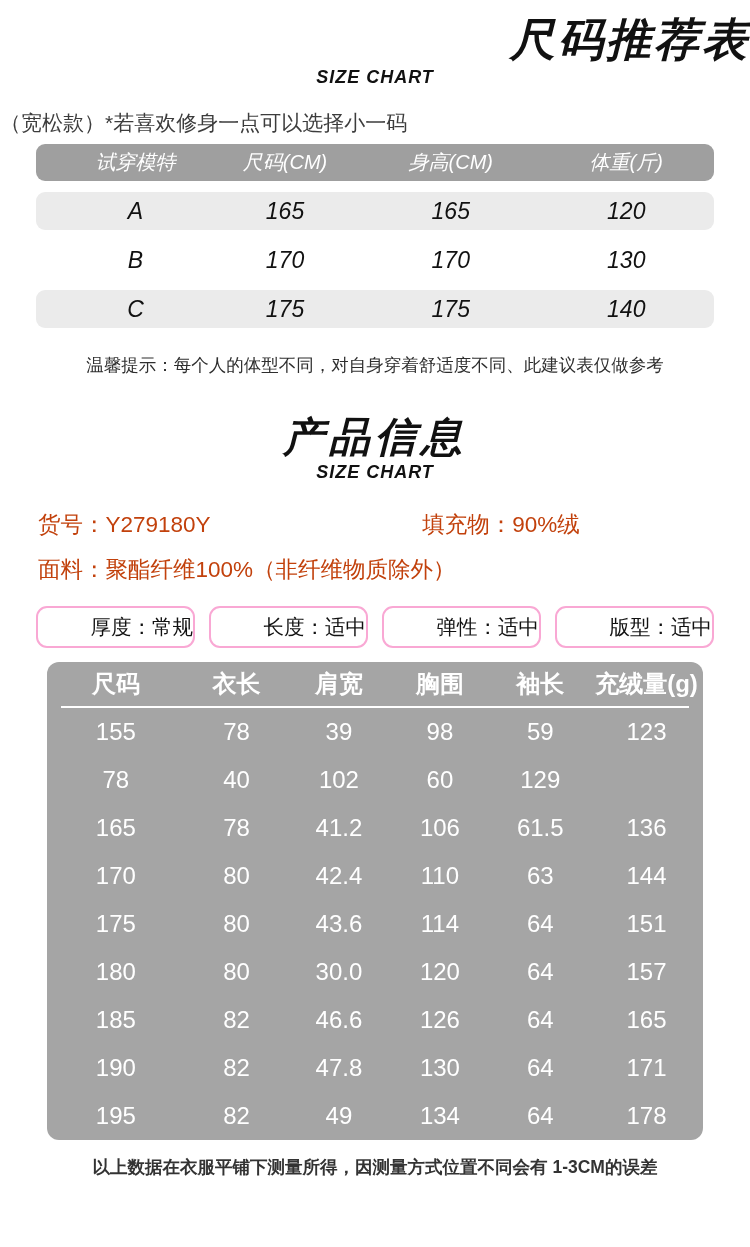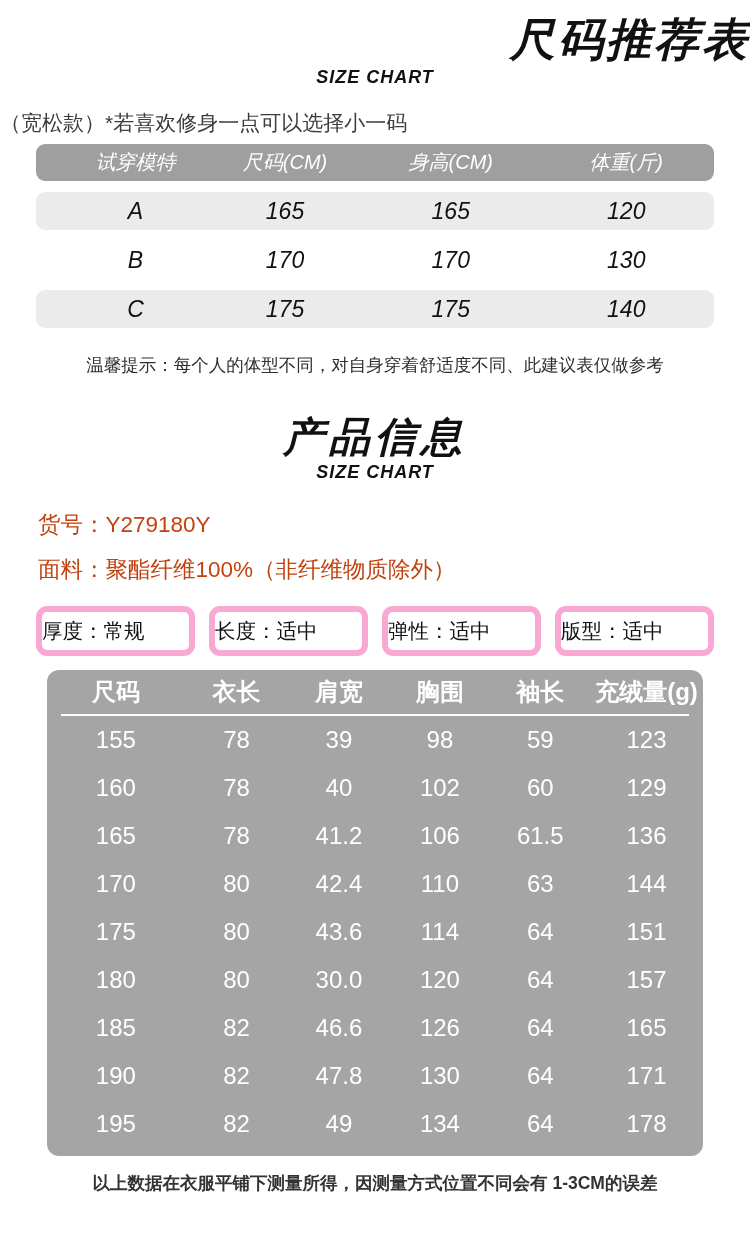--- a/index.html
+++ b/index.html
@@ -49,35 +49,35 @@
     margin: 36px 0 0; text-align: center;
     font-size: 41px; line-height: 48px; font-style: italic; font-weight: 600;
     letter-spacing: 5px; color: #111;
   }
   .info-wrap { margin: 28px 38px 0; font-size: 22.5px; line-height: 28px; font-weight: 500; color: #c2410c; }
   .info-row1 { display: grid; grid-template-columns: 57% 43%; }
   .fabric-row { margin-top: 17px; }
 
   .pills { display: flex; gap: 14px; margin: 22px 36px 0; }
   .pill {
-    flex: 1; border: 6px solid #f9a8d4; border-radius: 11px;
-    height: 38px; line-height: 38px; text-align: left;
+    flex: 1; border: 2px solid #f9a8d4; border-radius: 11px;
+    height: 38px; line-height: 38px; text-align: right;
     font-size: 20.5px; font-weight: 500; color: #111;
     background: #fff;
   }
 
   
   .size-info-title {
     margin: 34px 0 0; text-align: center;
     font-size: 25px; line-height: 30px; font-style: italic; font-weight: 600;
     letter-spacing: 7px; color: #111;
   }
   .size-table {
     margin: 14px 47px 0; background: #a5a5a5; border-radius: 12px;
-    color: #ffffff; padding-bottom: 8px;
+    color: #ffffff; 
   }
   .st-grid {
     display: grid;
     grid-template-columns: 21% 15.8% 15.4% 15.4% 15.2% 17.2%;
     align-items: center;
   }
   .st-grid span { text-align: center; }
   .st-header { height: 44px; font-size: 24px; font-weight: 700; }
   .st-divider { border-bottom: 2px solid #ffffff; margin: 0 14px; }
   .st-row { height: 48px; font-size: 24px; font-weight: 500; }
@@ -125,20 +125,21 @@
   </div>
 
   <p class="tip-text">温馨提示：每个人的体型不同，对自身穿着舒适度不同、此建议表仅做参考</p>
 
   <h2 class="product-title">产品信息</h2>
   <div class="page-subtitle">SIZE CHART</div>
 
   <div class="info-wrap">
     <div class="info-row1">
       <p style="margin:0"><span>货号：</span><span>Y279180Y</span></p>
+      <p style="margin:0"><span>填充物：</span><span>90%绒</span></p>
     </div>
     <p class="fabric-row" style="margin-bottom:0"><span>面料：</span><span>聚酯纤维100%（非纤维物质除外）</span></p>
   </div>
 
   <div class="pills">
     <div class="pill">厚度：常规</div>
     <div class="pill">长度：适中</div>
     <div class="pill">弹性：适中</div>
     <div class="pill">版型：适中</div>
   </div>
@@ -157,21 +158,20 @@
 
     <div class="st-grid st-row">
       <span>155</span>
       <span>78</span>
       <span>39</span>
       <span>98</span>
       <span>59</span>
       <span>123</span>
     </div>
     <div class="st-grid st-row">
-      <span>160</span>
       <span>78</span>
       <span>40</span>
       <span>102</span>
       <span>60</span>
       <span>129</span>
     </div>
     <div class="st-grid st-row">
       <span>165</span>
       <span>78</span>
       <span>41.2</span>

